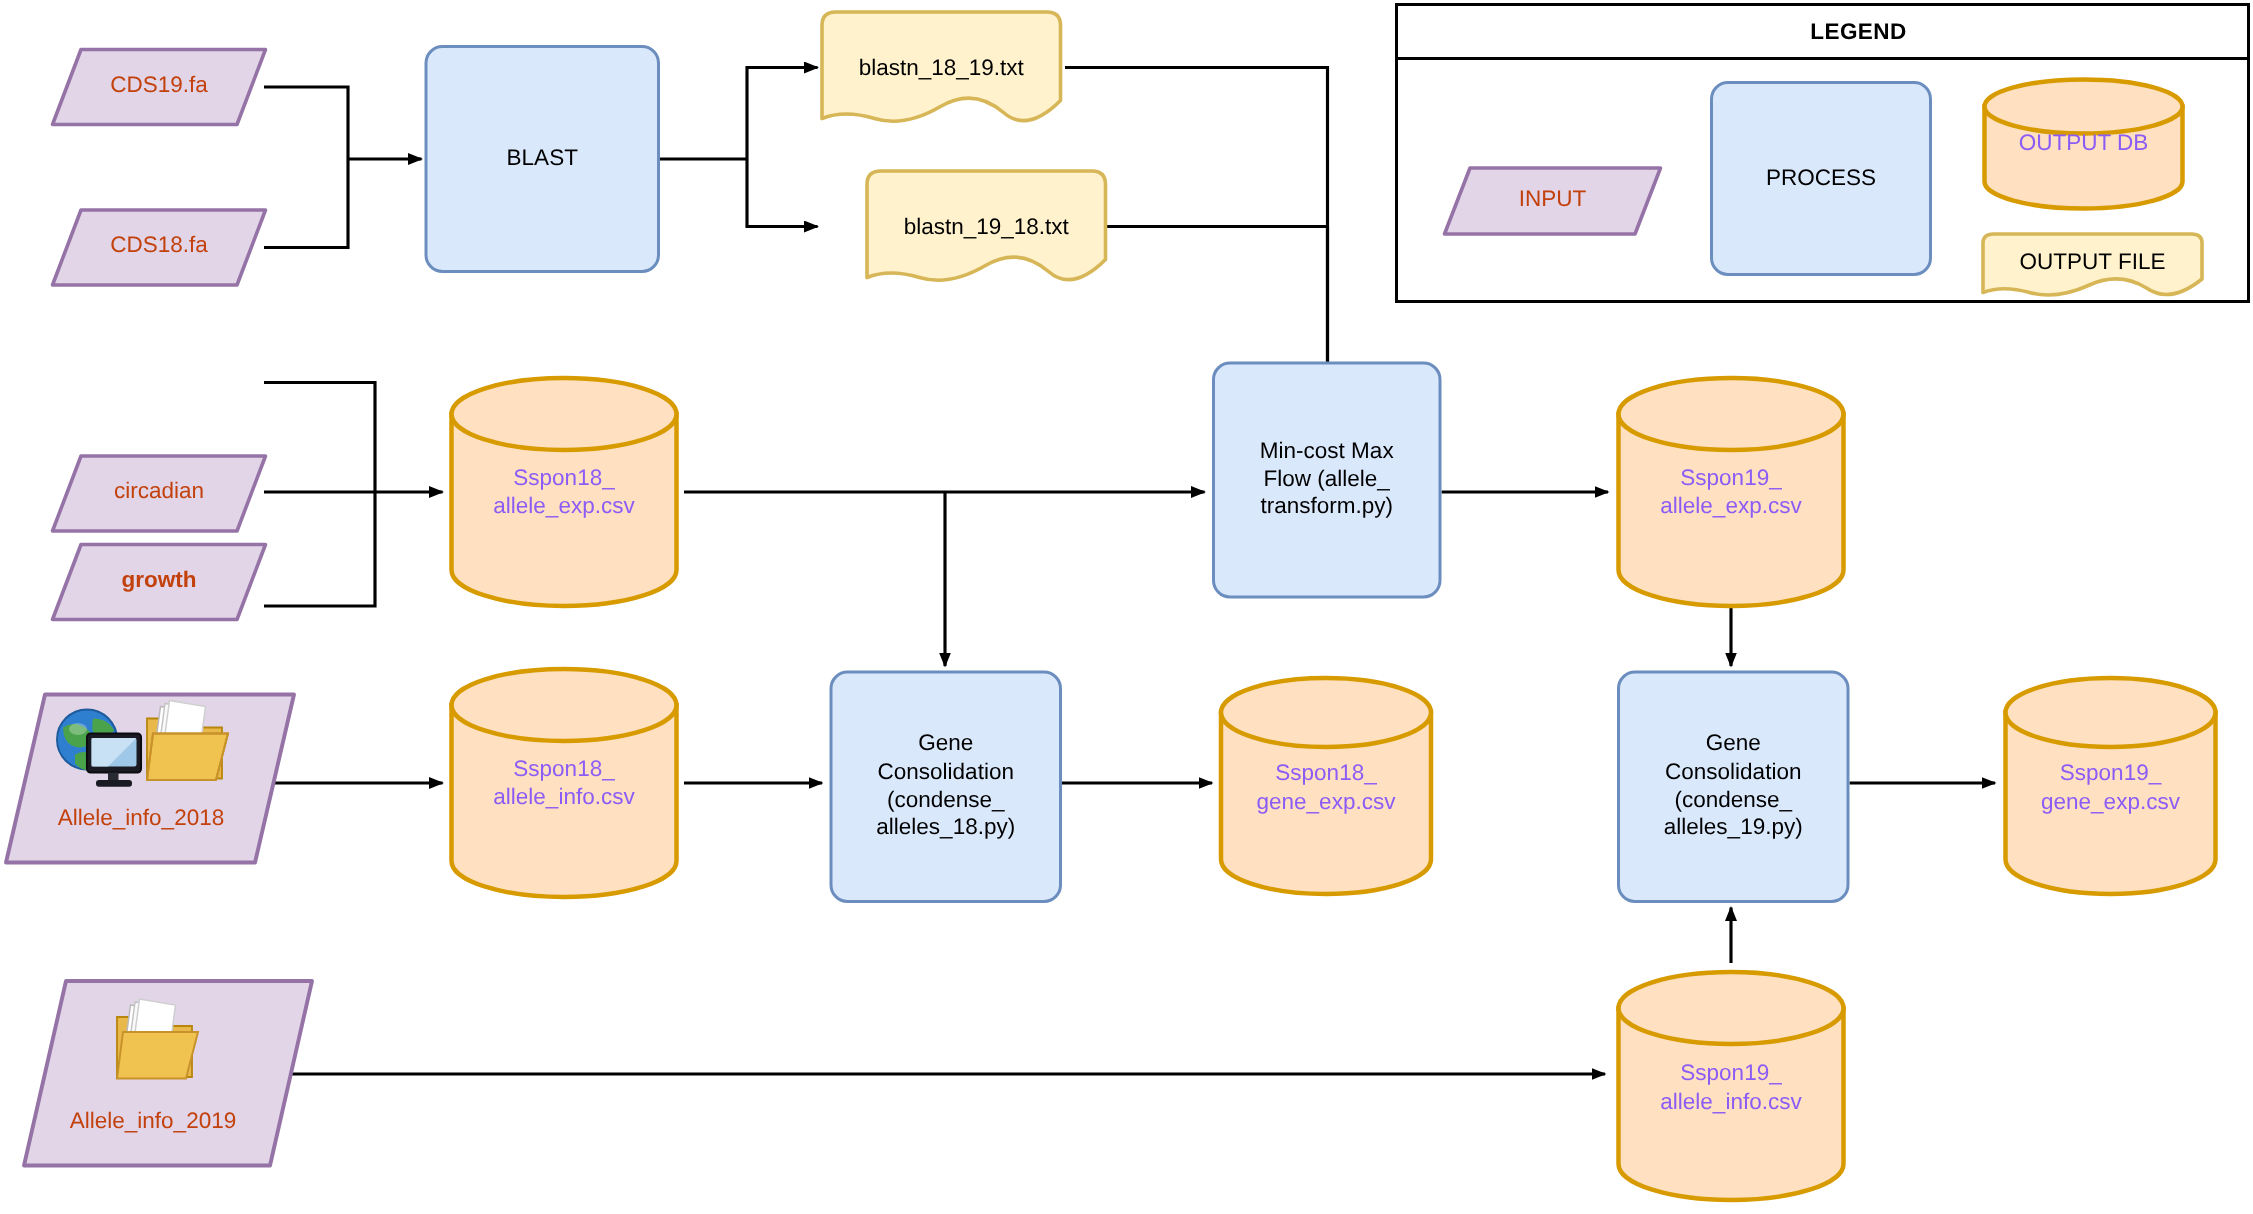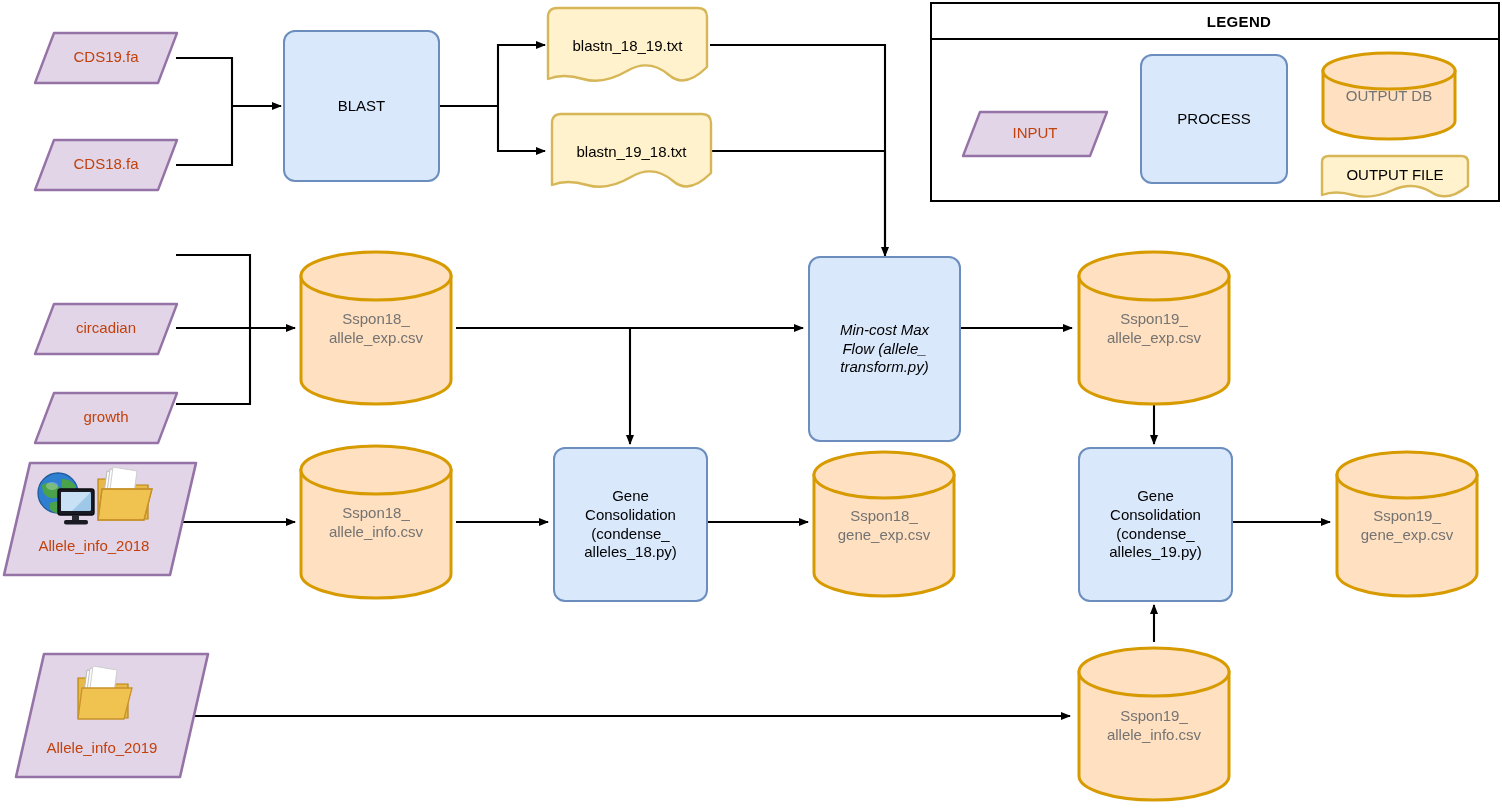--- a/index.html
+++ b/index.html
@@ -61,21 +61,21 @@
     padding: 0 4px;
   }
   
   .cyl { position: absolute; }
   .cyl-svg { position: absolute; left:0; top:0; width:100%; height:100%; }
   .cyl-label {
     position: absolute;
     left: 0; right: 0;
     text-align: center;
     font-size: 15px;
-    color: #737373;
+    color: #8b5cf6;
     line-height: 1.25;
     white-space: pre-line;
   }
   
   .doc { position: absolute; }
   .doc-svg { position: absolute; left:0; top:0; width:100%; height:100%; }
   .doc-label {
     position: absolute;
     left: 0; right: 0;
     text-align: center;
@@ -176,21 +176,21 @@
   </div>
 
 
   <div class="para-wrap" style="left:32px; top:301px; width:148px; height:56px;">
     <svg class="para-shape" viewBox="0 0 148 56" preserveAspectRatio="none">
       <path d="M22,3 L145,3 L126,53 L3,53 Z" fill="#e1d5e7" stroke="#9673a6" stroke-width="2.4" stroke-linejoin="round"></path>
     </svg>
     <div class="para-label" style="top:18px;">circadian</div>
   </div>
 
-  <div class="para-wrap" style="left:32px; top:390px; width:148px; height:56px;">
+  <div class="para-wrap" style="left:32px; top:360px; width:148px; height:56px;font-weight:bold;">
     <svg class="para-shape" viewBox="0 0 148 56" preserveAspectRatio="none">
       <path d="M22,3 L145,3 L126,53 L3,53 Z" fill="#e1d5e7" stroke="#9673a6" stroke-width="2.4" stroke-linejoin="round"></path>
     </svg>
     <div class="para-label" style="top:18px;">growth</div>
   </div>
 
   <div class="para-wrap" style="left:0px; top:459px; width:200px; height:120px;">
     <svg class="para-shape" viewBox="0 0 200 120" preserveAspectRatio="none">
       <path d="M30,4 L196,4 L170,116 L4,116 Z" fill="#e1d5e7" stroke="#9673a6" stroke-width="2.6" stroke-linejoin="round"></path>
     </svg>
@@ -236,21 +236,21 @@
       </g>
       <path d="M10,24 L60,24 L52,55 L6,55 Z" fill="#f0c250" stroke="#c8922a" stroke-width="1.3"></path>
     </svg>
     <div class="para-label" style="top:89px; left:6px; right:26px;">Allele_info_2019</div>
   </div>
 
   <div class="node proc" style="left:283px; top:30px; width:157px; height:152px;">
     <div class="ptext">BLAST</div>
   </div>
 
-  <div class="node proc" style="left:808px; top:256px; width:153px; height:186px;font-style:italic;">
+  <div class="node proc" style="left:808px; top:241px; width:153px; height:158px;">
     <div class="ptext">Min-cost Max
 Flow (allele_
 transform.py)</div>
   </div>
 
   <div class="node proc" style="left:553px; top:447px; width:155px; height:155px;">
     <div class="ptext">Gene
 Consolidation
 (condense_
 alleles_18.py)</div>
@@ -264,21 +264,21 @@
   </div>
 
   <div class="doc" style="left:545px; top:5px; width:165px; height:80px;">
     <svg class="doc-svg" viewBox="0 0 165 80" preserveAspectRatio="none">
       <path d="M3,12 Q3,3 12,3 L153,3 Q162,3 162,12 L162,62
                Q140,84 124,70 Q104,53 82,66 Q58,80 38,74 Q18,68 3,74 Z" fill="#fff2cc" stroke="#d6b656" stroke-width="2.4" stroke-linejoin="round"></path>
     </svg>
     <div class="doc-label" style="top:32px;">blastn_18_19.txt</div>
   </div>
 
-  <div class="doc" style="left:549px; top:111px; width:165px; height:80px;">
+  <div class="doc" style="left:575px; top:111px; width:165px; height:80px;">
     <svg class="doc-svg" viewBox="0 0 165 80" preserveAspectRatio="none">
       <path d="M3,12 Q3,3 12,3 L153,3 Q162,3 162,12 L162,62
                Q140,84 124,70 Q104,53 82,66 Q58,80 38,74 Q18,68 3,74 Z" fill="#fff2cc" stroke="#d6b656" stroke-width="2.4" stroke-linejoin="round"></path>
     </svg>
     <div class="doc-label" style="top:32px;">blastn_19_18.txt</div>
   </div>
 
   <div class="cyl" style="left:297px; top:250px; width:158px; height:156px;">
     <svg class="cyl-svg" viewBox="0 0 158 156" preserveAspectRatio="none">
       <path d="M4,26 L4,130 A75,24 0 0 0 154,130 L154,26 Z" fill="#ffe0c0" stroke="#d79b00" stroke-width="3"></path>

